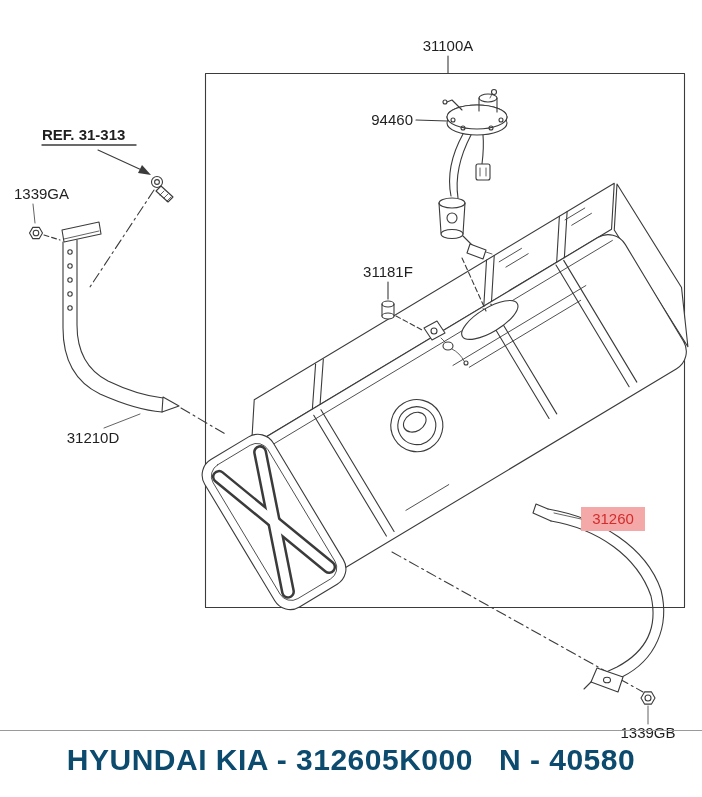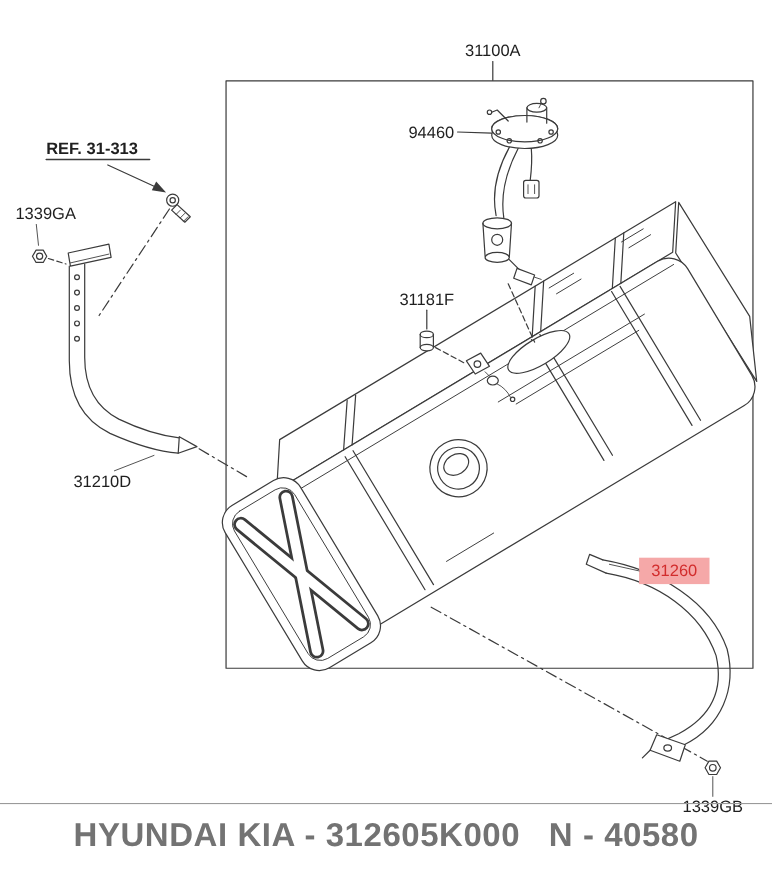--- a/index.html
+++ b/index.html
@@ -11,21 +11,21 @@
   .thin{stroke-width:0.8;}
   .thick{stroke-width:1.4;}
   .dash{stroke-dasharray:5 3;}
   .dashdot{stroke-dasharray:10 4 2 4;}
   .lbl{font:15px "Liberation Sans",sans-serif;fill:#1f1f1f;stroke:none;}
   .lbl-b{font-weight:bold;}
   .hl-rect{fill:var(--hl-bg,#f5a8a8);stroke:none;}
   .hl-text{fill:var(--hl-text,#d22d2d);stroke:none;}
   .footer{position:absolute;left:0;top:702px;width:702px;height:57px;
           border-top:1px solid #9a9a9a;display:flex;align-items:center;justify-content:center;
-          gap:26px;font-size:30px;font-weight:bold;color:#737373;letter-spacing:.5px;}
+          gap:26px;font-size:30px;font-weight:bold;color:#0c4a6e;letter-spacing:.5px;}
 </style>
 </head>
 <body>
 
 <div class="page">
 
 <svg width="702" height="740" viewBox="0 0 702 740">
 
   <rect x="205.5" y="45.5" width="479" height="534" class="ln" stroke-width="1"></rect>
 

